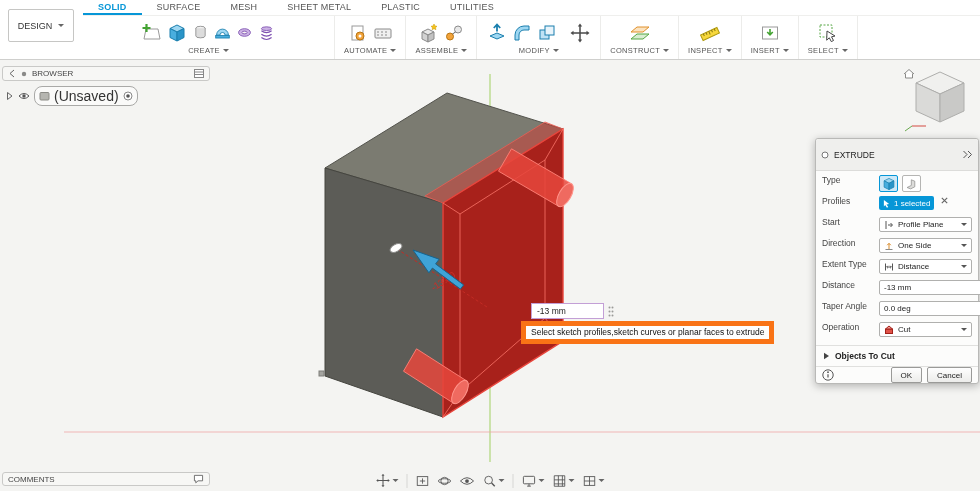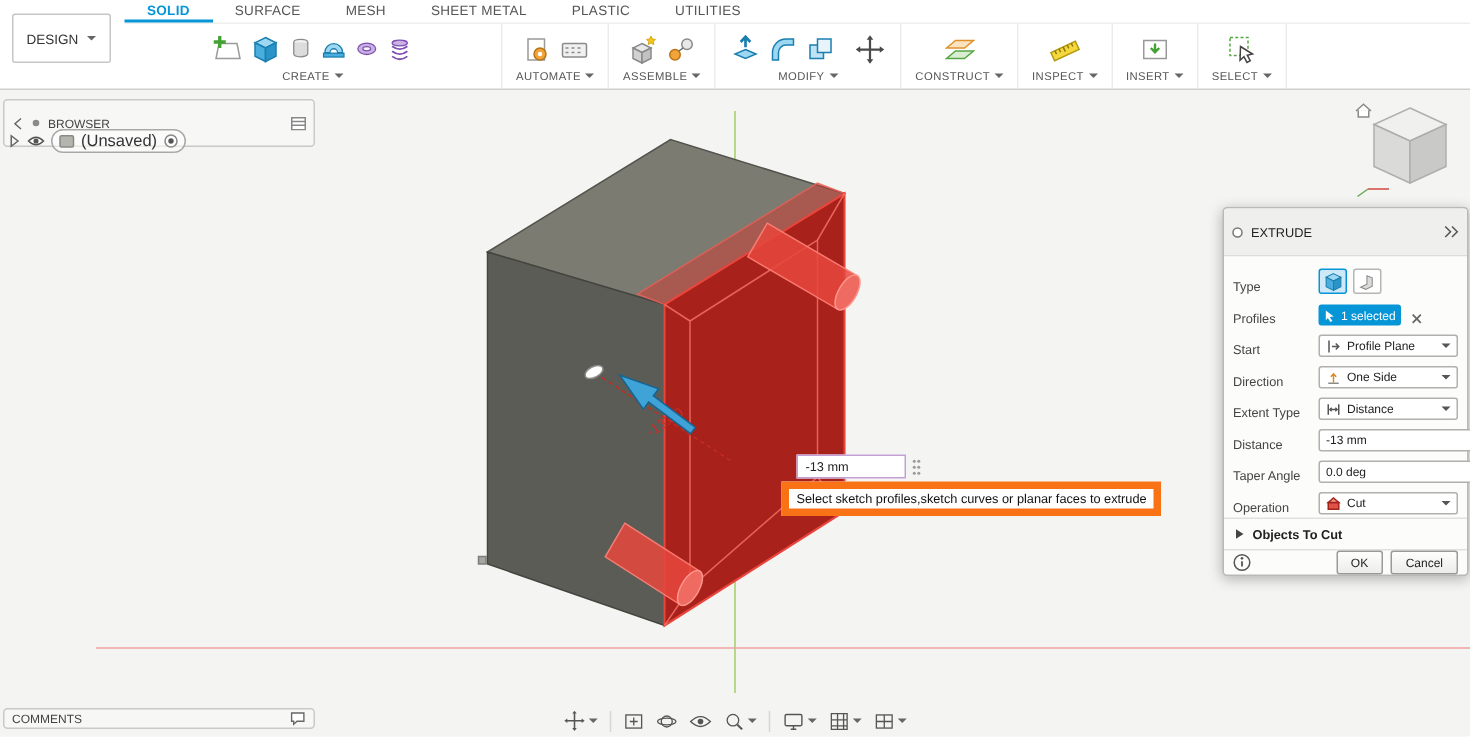--- a/index.html
+++ b/index.html
@@ -19,41 +19,41 @@
 .caret{width:0;height:0;border-left:3px solid transparent;border-right:3px solid transparent;border-top:3.5px solid #666}
 .ti{width:20px;height:20px;cursor:pointer}
 .ti-sm{width:17px;height:17px;cursor:pointer}
 .g-create{min-width:252px}
 .g-modify{min-width:124px}
 
 .canvas{position:absolute;top:60px;left:0;width:980px;height:431px;background:#f4f4f2}
 .scene{position:absolute;left:0;top:0}
 
 .panel{position:absolute;background:#f7f7f5;border:1px solid #c9c9c7;border-radius:3px;z-index:3}
-.browser{left:2px;top:6px;width:208px;height:32px;display:flex;align-items:center;gap:5px;padding:0 5px;font-size:8px;color:#444}
+.browser{left:2px;top:6px;width:208px;height:15px;display:flex;align-items:center;gap:5px;padding:0 5px;font-size:8px;color:#444}
 .browser .spacer{flex:1}
-.browser-row{position:absolute;left:5px;top:26px;display:flex;align-items:center;gap:4px;font-size:11px;color:#333;z-index:3}
+.browser-row{position:absolute;left:5px;top:26px;display:flex;align-items:center;gap:4px;font-size:14px;color:#333;z-index:3}
 .browser-pill{display:flex;align-items:center;gap:4px;border:1px solid #a9a9a7;border-radius:8px;padding:1px 4px;background:rgba(255,255,255,.55)}
 .comments{left:2px;bottom:5px;width:208px;height:14px;display:flex;align-items:center;justify-content:space-between;padding:0 5px;font-size:8px;color:#444}
 
 .viewcube{position:absolute;right:4px;top:4px;z-index:3}
 
 .dim-input{position:absolute;left:531px;top:243px;width:73px;height:16px;border:1px solid #c39fd6;background:#fff;font-size:8.5px;color:#222;padding:0 5px;font-family:"Liberation Sans",sans-serif;z-index:3}
 .dim-grip{position:absolute;left:607px;top:245px;z-index:3;cursor:grab}
 .tooltip{position:absolute;left:521px;top:261px;background:#fefefe;border:5px solid #f97316;font-size:8.5px;color:#111;padding:1px 5px 2px;white-space:nowrap;z-index:3}
 
 .navbar{position:absolute;left:50%;transform:translateX(-50%);bottom:3px;display:flex;align-items:center;gap:8px;z-index:3}
 .nav-item{display:flex;align-items:center;gap:2px;cursor:pointer}
 .nav-sep{width:1px;height:14px;background:#d5d5d3}
 
 .dialog{position:absolute;left:815px;top:78px;width:164px;background:#fcfcfb;border:1px solid #b9b9b7;border-radius:3px;box-shadow:0 2px 9px rgba(0,0,0,.28);font-size:8.5px;color:#333;z-index:4}
 .dlg-header{height:32px;background:#efefed;border-bottom:1px solid #dcdcda;display:flex;align-items:center;gap:5px;padding:0 5px;border-radius:3px 3px 0 0}
 .dlg-title{flex:1;color:#222}
 .dlg-body{padding:4px 6px 2px}
-.dlg-row{display:flex;align-items:flex-end;height:21px}
+.dlg-row{display:flex;align-items:flex-start;height:21px}
 .dlg-label{width:57px;flex-shrink:0;color:#444}
 .dropdown{flex:1;height:15px;background:#fff;border:1px solid #b0b0ae;border-radius:2px;display:flex;align-items:center;gap:4px;padding:0 4px;font-size:8px;cursor:pointer;color:#222}
 .dd-caret{width:0;height:0;border-left:3px solid transparent;border-right:3px solid transparent;border-top:3.5px solid #555;margin-left:auto}
 .dlg-input{flex:1;height:15px;background:#fff;border:1px solid #b0b0ae;border-radius:2px;font-size:8px;padding:0 4px;font-family:"Liberation Sans",sans-serif;color:#222}
 .type-btn{width:19px;height:17px;border:1px solid #b5b5b3;border-radius:2px;display:flex;align-items:center;justify-content:center;background:#fff;cursor:pointer}
 .type-btn.selected{background:#cde9f8;border-color:#0696d7}
 .chip{background:#0696d7;color:#fff;border-radius:2px;height:14px;display:flex;align-items:center;gap:4px;padding:0 4px;font-size:8px;cursor:pointer}
 .chip-x{margin-left:6px;cursor:pointer;display:flex;align-items:center}
 .section-row{border-top:1px solid #e0e0de;padding:5px 7px;font-weight:bold;font-size:8.5px;display:flex;gap:5px;align-items:center;color:#222;cursor:pointer}
 .dlg-footer{border-top:1px solid #e0e0de;display:flex;align-items:center;padding:0 6px;gap:5px}

